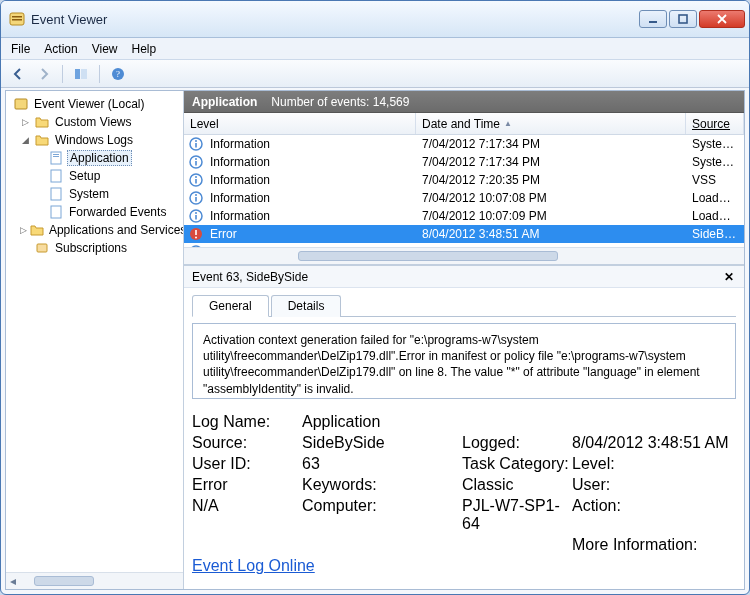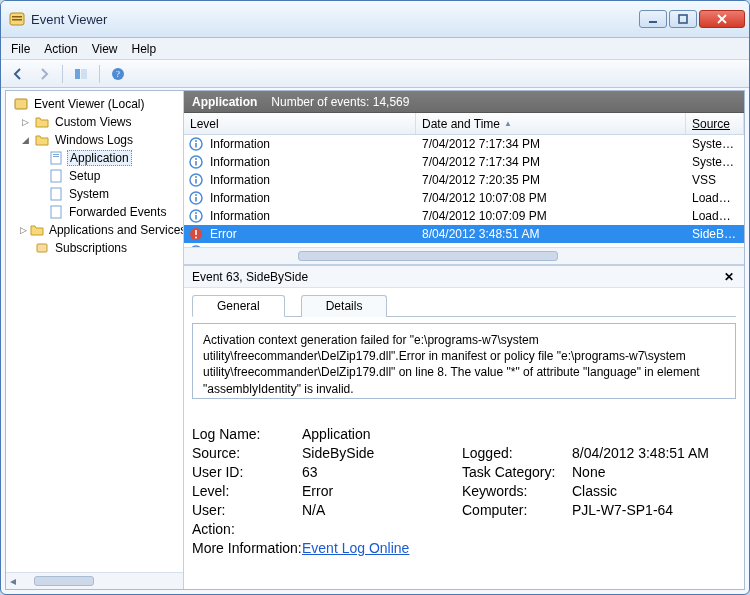--- a/index.html
+++ b/index.html
@@ -74,30 +74,30 @@
   .grid-hscroll { height:17px; border-top:1px solid #d8e0ea; background:#f2f5f9; position:relative; }
   .grid-hscroll .hsbar { position:absolute; left:100px; top:3px; width:260px; }
 
   
   .detail { flex:1; border-top:1px solid #c2cfdf; display:flex; flex-direction:column; min-height:0; }
   .detail-hdr { height:22px; display:flex; align-items:center; justify-content:space-between; padding:0 8px; background:#f4f7fb; border-bottom:1px solid #dce4ef; }
   .detail-hdr .close-x { width:14px; height:14px; cursor:pointer; font-weight:bold; text-align:center; }
   .detail-body { flex:1; padding:6px 8px 8px 8px; overflow:hidden; }
   .tabs { display:flex; border-bottom:1px solid #b5c3d5; margin-bottom:6px; }
   .tab {
-    padding:3px 24px; border:1px solid #b5c3d5; border-bottom:none; background:#f7fafd;
-    margin-right:16px; border-top-left-radius:3px; border-top-right-radius:3px; cursor:pointer;
+    padding:3px 16px; border:1px solid #b5c3d5; border-bottom:none; background:#f7fafd;
+    margin-right:2px; border-top-left-radius:3px; border-top-right-radius:3px; cursor:pointer;
     position:relative; top:1px;
   }
   .tab.active { background:#fff; font-weight:400; border-bottom:1px solid #fff; }
   .msgbox {
     border:1px solid #a9bcd5; padding:8px 10px; font-size:12px; line-height:1.35;
     height:76px; overflow:hidden;
   }
-  .props { margin-top:27px; display:grid; grid-template-columns: 110px 160px 110px 1fr; row-gap:3px; font-size:14px; }
+  .props { margin-top:14px; display:grid; grid-template-columns: 110px 160px 110px 1fr; row-gap:3px; font-size:16px; }
   .props .k { color:#000; }
   .props .v { color:#000; }
   .link { color:#1a5bd4; text-decoration:underline; cursor:pointer; }
 
   
   svg { display:block; }
 </style>
 </head>
 <body>
 
@@ -388,21 +388,20 @@
               <div></div>
 
             <div class="k">Source:</div>
             <div class="v">SideBySide</div>
             <div class="k">Logged:</div>
             <div class="v">8/04/2012 3:48:51 AM</div>
 
             <div class="k">User ID:</div>
             <div class="v">63</div>
             <div class="k">Task Category:</div>
-            <div class="v">None</div>
 
             <div class="k">Level:</div>
             <div class="v">Error</div>
             <div class="k">Keywords:</div>
             <div class="v">Classic</div>
 
             <div class="k">User:</div>
             <div class="v">N/A</div>
             <div class="k">Computer:</div>
             <div class="v">PJL-W7-SP1-64</div>

